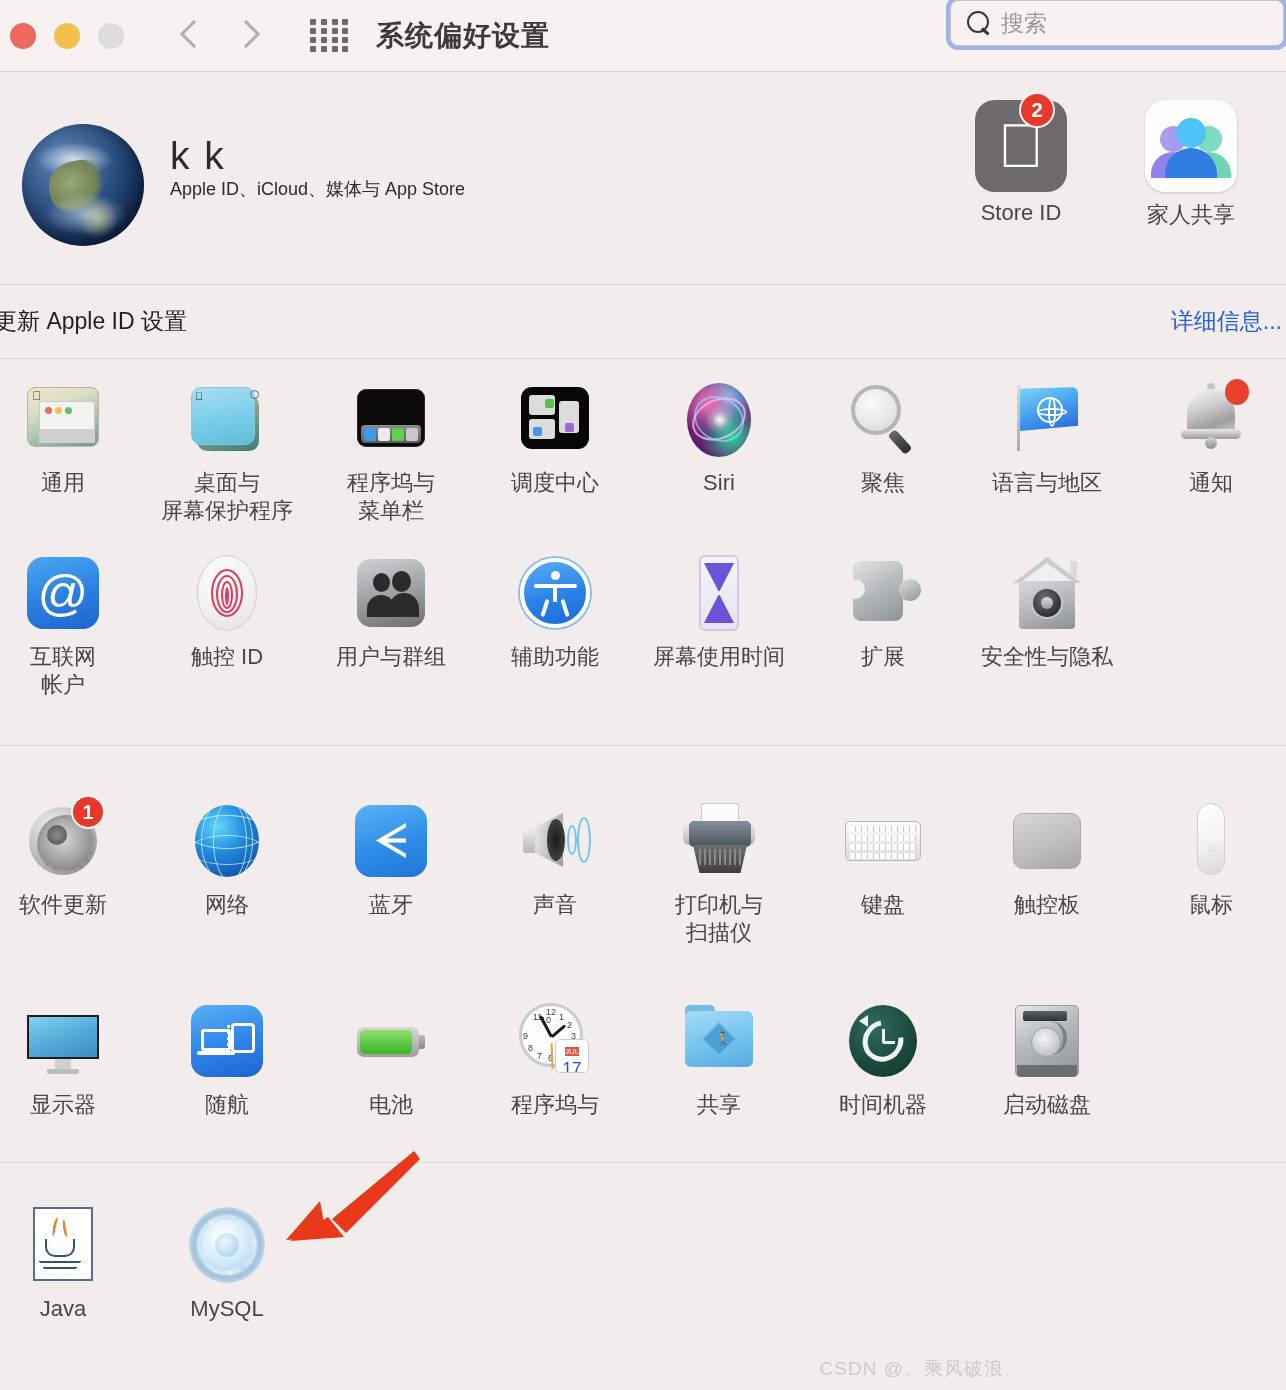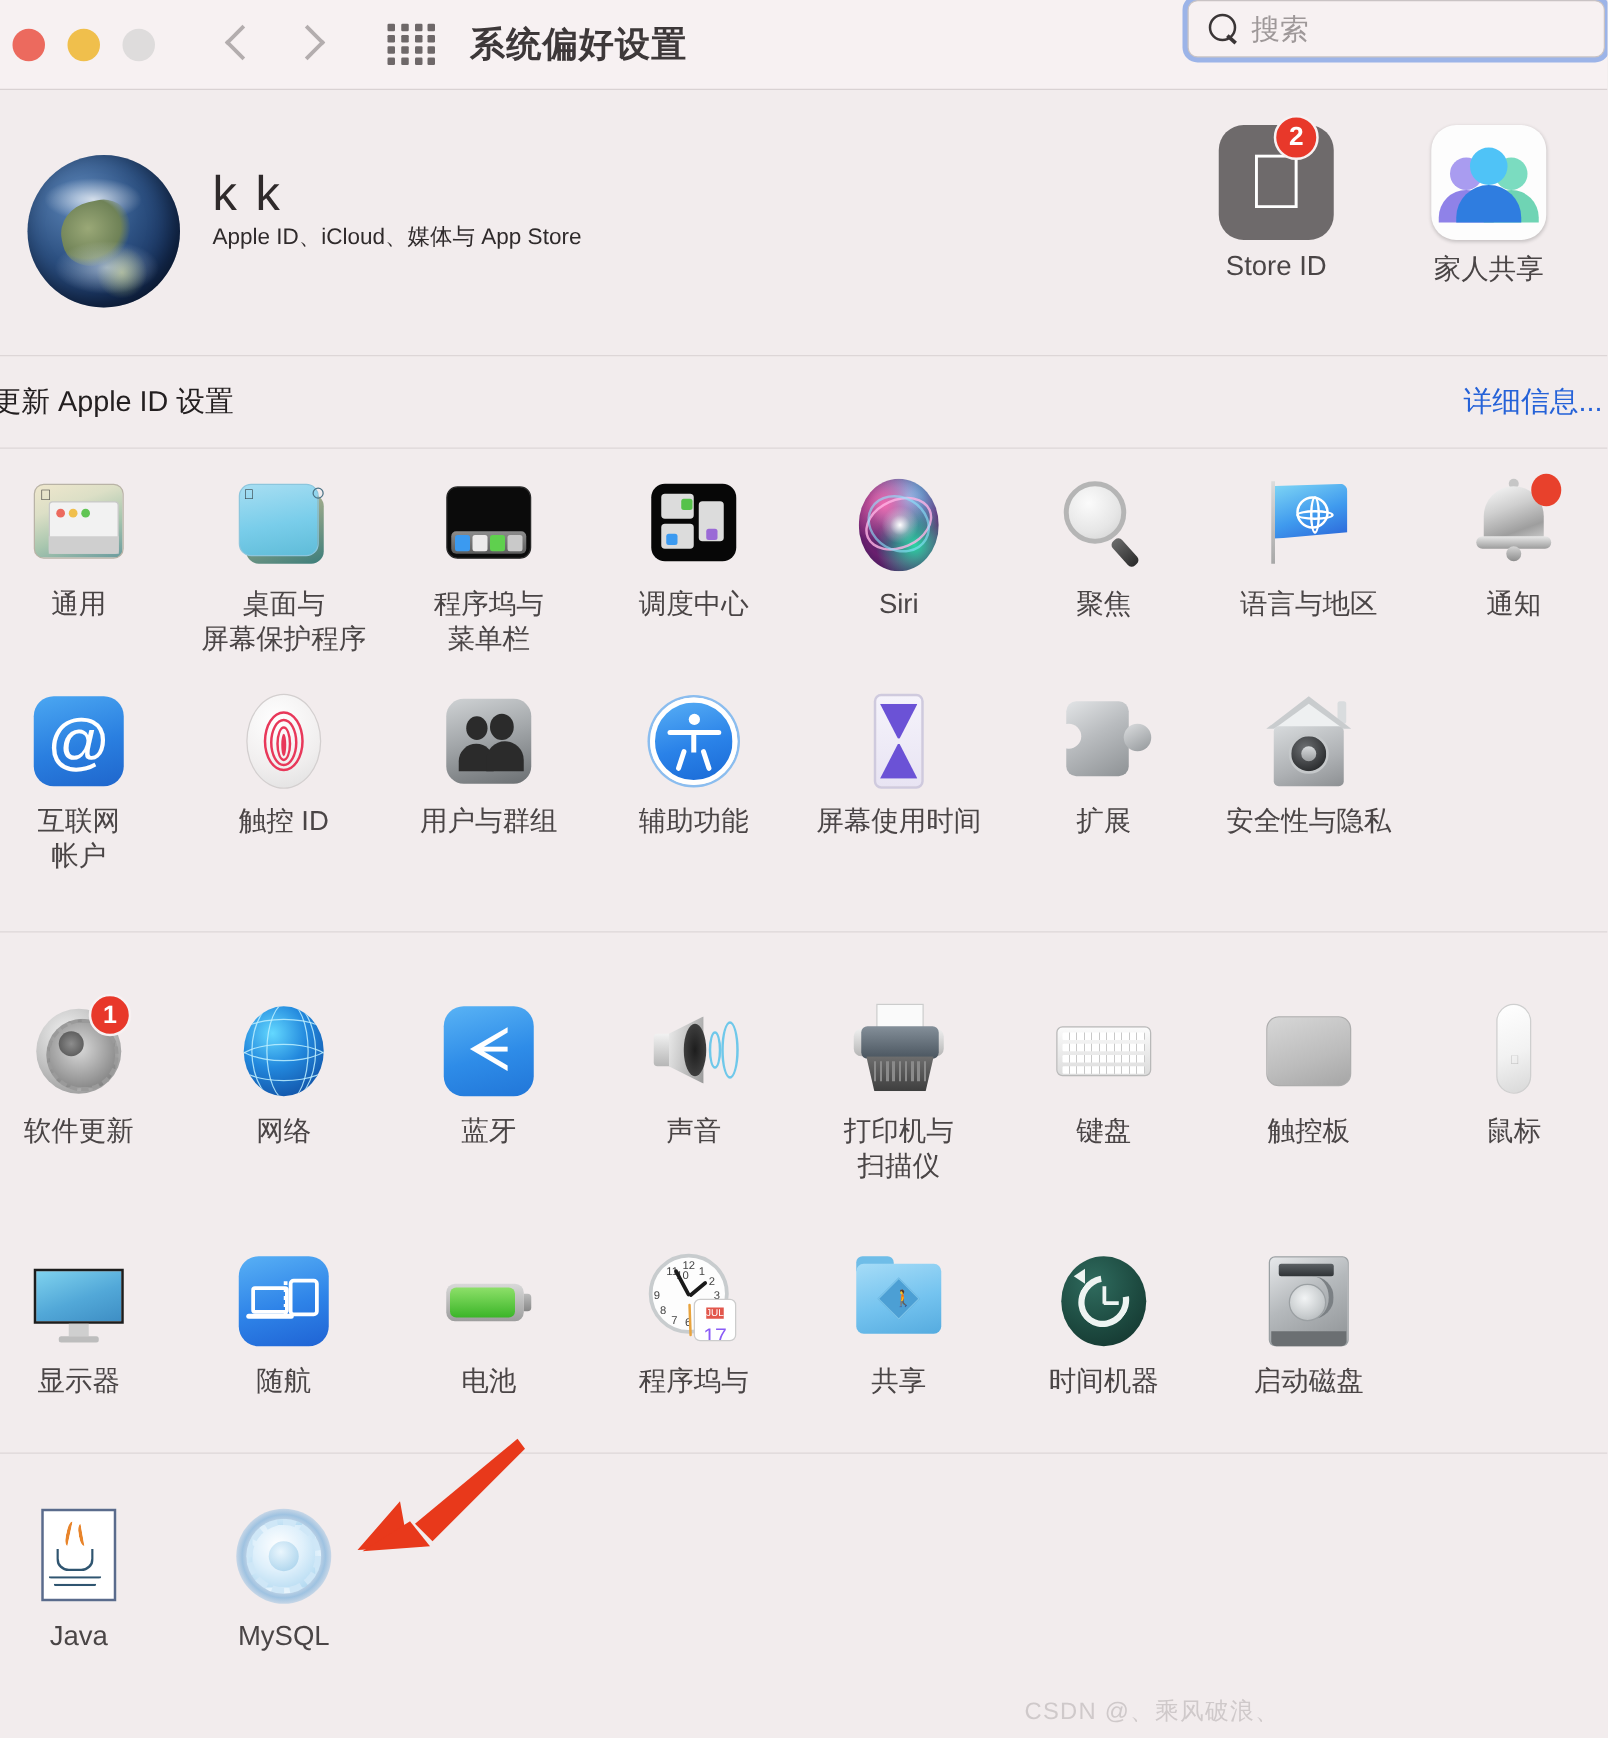--- a/index.html
+++ b/index.html
@@ -545,21 +545,21 @@
   .ic-dt .h { position:absolute; background:#1a1a1a; border-radius:2px; transform-origin: bottom center; }
   .ic-dt .hh { left:35px; top:18px; width:3px; height:18px; transform: rotate(50deg); }
   .ic-dt .mh { left:35px; top:12px; width:2.5px; height:24px; transform: rotate(-28deg); }
   .ic-dt .sh { left:35.5px; top:16px; width:1.6px; height:26px; background:#e8a33d; transform: rotate(178deg); }
   .ic-dt .num { position:absolute; font-size:9px; color:#444; }
   .ic-dt .cal {
     position:absolute; left:40px; top:38px; width:34px; height:34px; border-radius:5px;
     background:#fff; border:1px solid #ccc; overflow:hidden;
   }
   .ic-dt .cal .mon { height:11px; background:#e2574c; color:#fff; font-size:8px; text-align:center; line-height:11px; }
-  .ic-dt .cal .day { font-size:17px; text-align:center; color:#8b5cf6; line-height:22px; }
+  .ic-dt .cal .day { font-size:17px; text-align:center; color:#1d4ed8; line-height:22px; }
 
   
   .ic-share .folder {
     position:absolute; left:6px; top:10px; width:68px; height:56px; border-radius:6px;
     background: linear-gradient(165deg,#a6dcf7 0%,#74c3ef 55%,#55abdf 100%);
   }
   .ic-share .tab { position:absolute; left:6px; top:4px; width:30px; height:12px; border-radius:5px 5px 0 0;
                    background:#6fbde8; }
   .ic-share .sign {
     position:absolute; left:28px; top:26px; width:24px; height:24px; transform: rotate(45deg);

